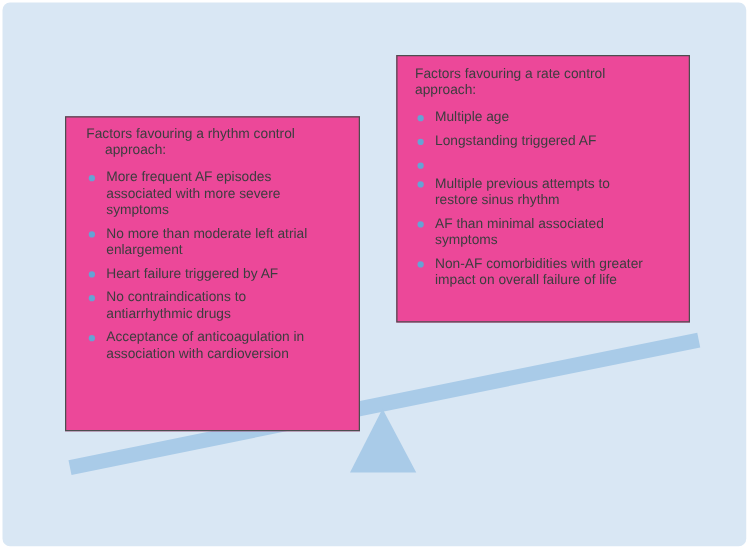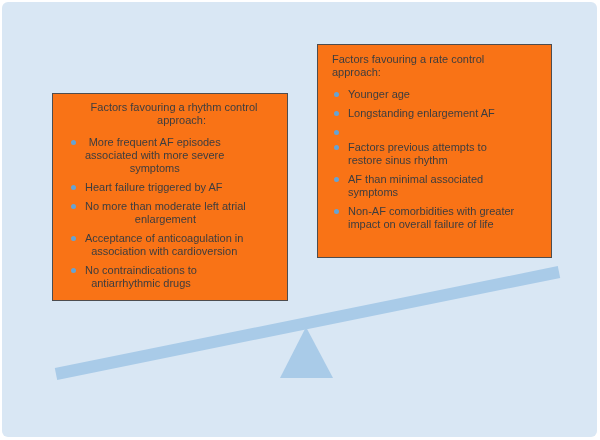--- a/index.html
+++ b/index.html
@@ -28,34 +28,33 @@
   .seesaw-svg {
     position: absolute;
     left: 0;
     top: 0;
     width: 600px;
     height: 440px;
   }
   .factor-box {
     position: absolute;
     box-sizing: border-box;
-    background: #f97316;
+    background: #ec4899;
     border: 1.5px solid #4d4d4f;
     color: #3d3d3f;
     font-size: 11px;
     line-height: 13px;
     padding: 7px 8px 0 16px;
     overflow: hidden;
   }
   .factor-box.rhythm {
     left: 52px;
     top: 93px;
     width: 236px;
-    height: 208px;
-    text-align: center;
+    height: 252px;
   }
   .factor-box.rate {
     left: 317px;
     top: 44px;
     width: 235px;
     height: 214px;
     padding: 8px 8px 0 14px;
   }
   .box-title {
     white-space: pre-line;
@@ -103,58 +102,58 @@
 approach:</div>
     <div class="bullet-list">
       <div class="li">
         <span class="dot"></span>
         <span class="li-text">More frequent AF episodes
 associated with more severe
 symptoms</span>
       </div>
       <div class="li">
         <span class="dot"></span>
-        <span class="li-text">Heart failure triggered by AF</span>
-      </div>
-      <div class="li">
-        <span class="dot"></span>
         <span class="li-text">No more than moderate left atrial
 enlargement</span>
       </div>
       <div class="li">
         <span class="dot"></span>
-        <span class="li-text">Acceptance of anticoagulation in
-association with cardioversion</span>
+        <span class="li-text">Heart failure triggered by AF</span>
       </div>
       <div class="li">
         <span class="dot"></span>
         <span class="li-text">No contraindications to
 antiarrhythmic drugs</span>
+      </div>
+      <div class="li">
+        <span class="dot"></span>
+        <span class="li-text">Acceptance of anticoagulation in
+association with cardioversion</span>
       </div>
     </div>
   </div>
 
   <div class="factor-box rate">
     <div class="box-title">Factors favouring a rate control
 approach:</div>
     <div class="bullet-list">
       <div class="li">
         <span class="dot"></span>
-        <span class="li-text">Younger age</span>
+        <span class="li-text">Multiple age</span>
       </div>
       <div class="li">
         <span class="dot"></span>
-        <span class="li-text">Longstanding enlargement AF</span>
+        <span class="li-text">Longstanding triggered AF</span>
       </div>
       <div class="li">
         <span class="dot"></span>
       </div>
       <div class="li">
         <span class="dot"></span>
-        <span class="li-text">Factors previous attempts to
+        <span class="li-text">Multiple previous attempts to
 restore sinus rhythm</span>
       </div>
       <div class="li">
         <span class="dot"></span>
         <span class="li-text">AF than minimal associated
 symptoms</span>
       </div>
       <div class="li">
         <span class="dot"></span>
         <span class="li-text">Non-AF comorbidities with greater

